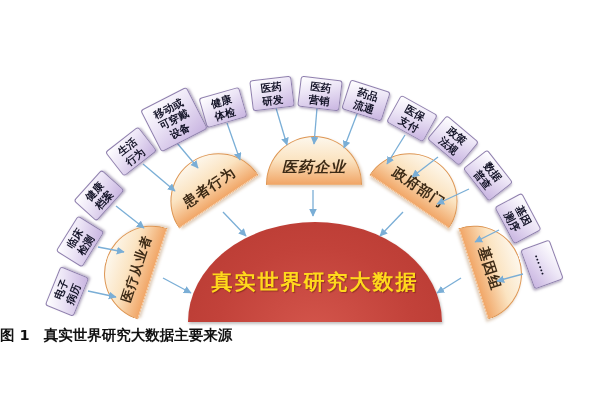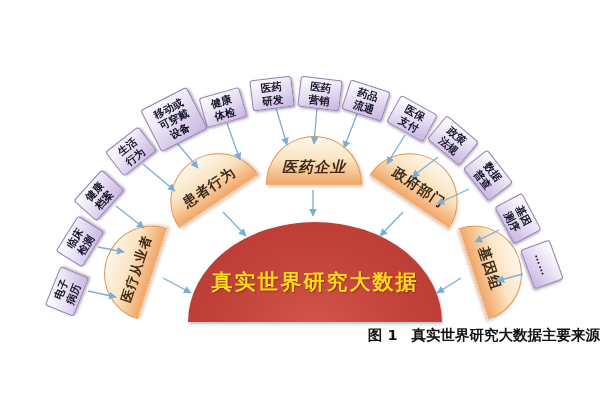--- a/index.html
+++ b/index.html
@@ -47,24 +47,23 @@
   .src-label{
     font-size:10.5px;font-weight:600;color:#141428;line-height:1.2;
     text-align:center;word-break:break-all;width:2.4em;
   }
   .src-label.wide{width:3.4em;}
   .src-label.dots{width:auto;letter-spacing:1px;}
   
   #arrows{position:absolute;left:0;top:0;z-index:3;}
   
   #caption{
-    position:absolute;left:0;right:0;top:326px;text-align:right;z-index:5;
+    position:absolute;left:0;right:0;top:326px;text-align:left;z-index:5;
     font-size:14.5px;font-weight:bold;color:#111111;
     font-family:"DejaVu Sans","Liberation Sans",sans-serif;
-    padding-left:38px;
   }
   #caption .cap-prefix{margin-right:14px;}
 </style>
 </head>
 <body>
 
 <div id="canvas">
 
   <div id="dome">
     <div class="dome-label">真实世界研究大数据</div>

